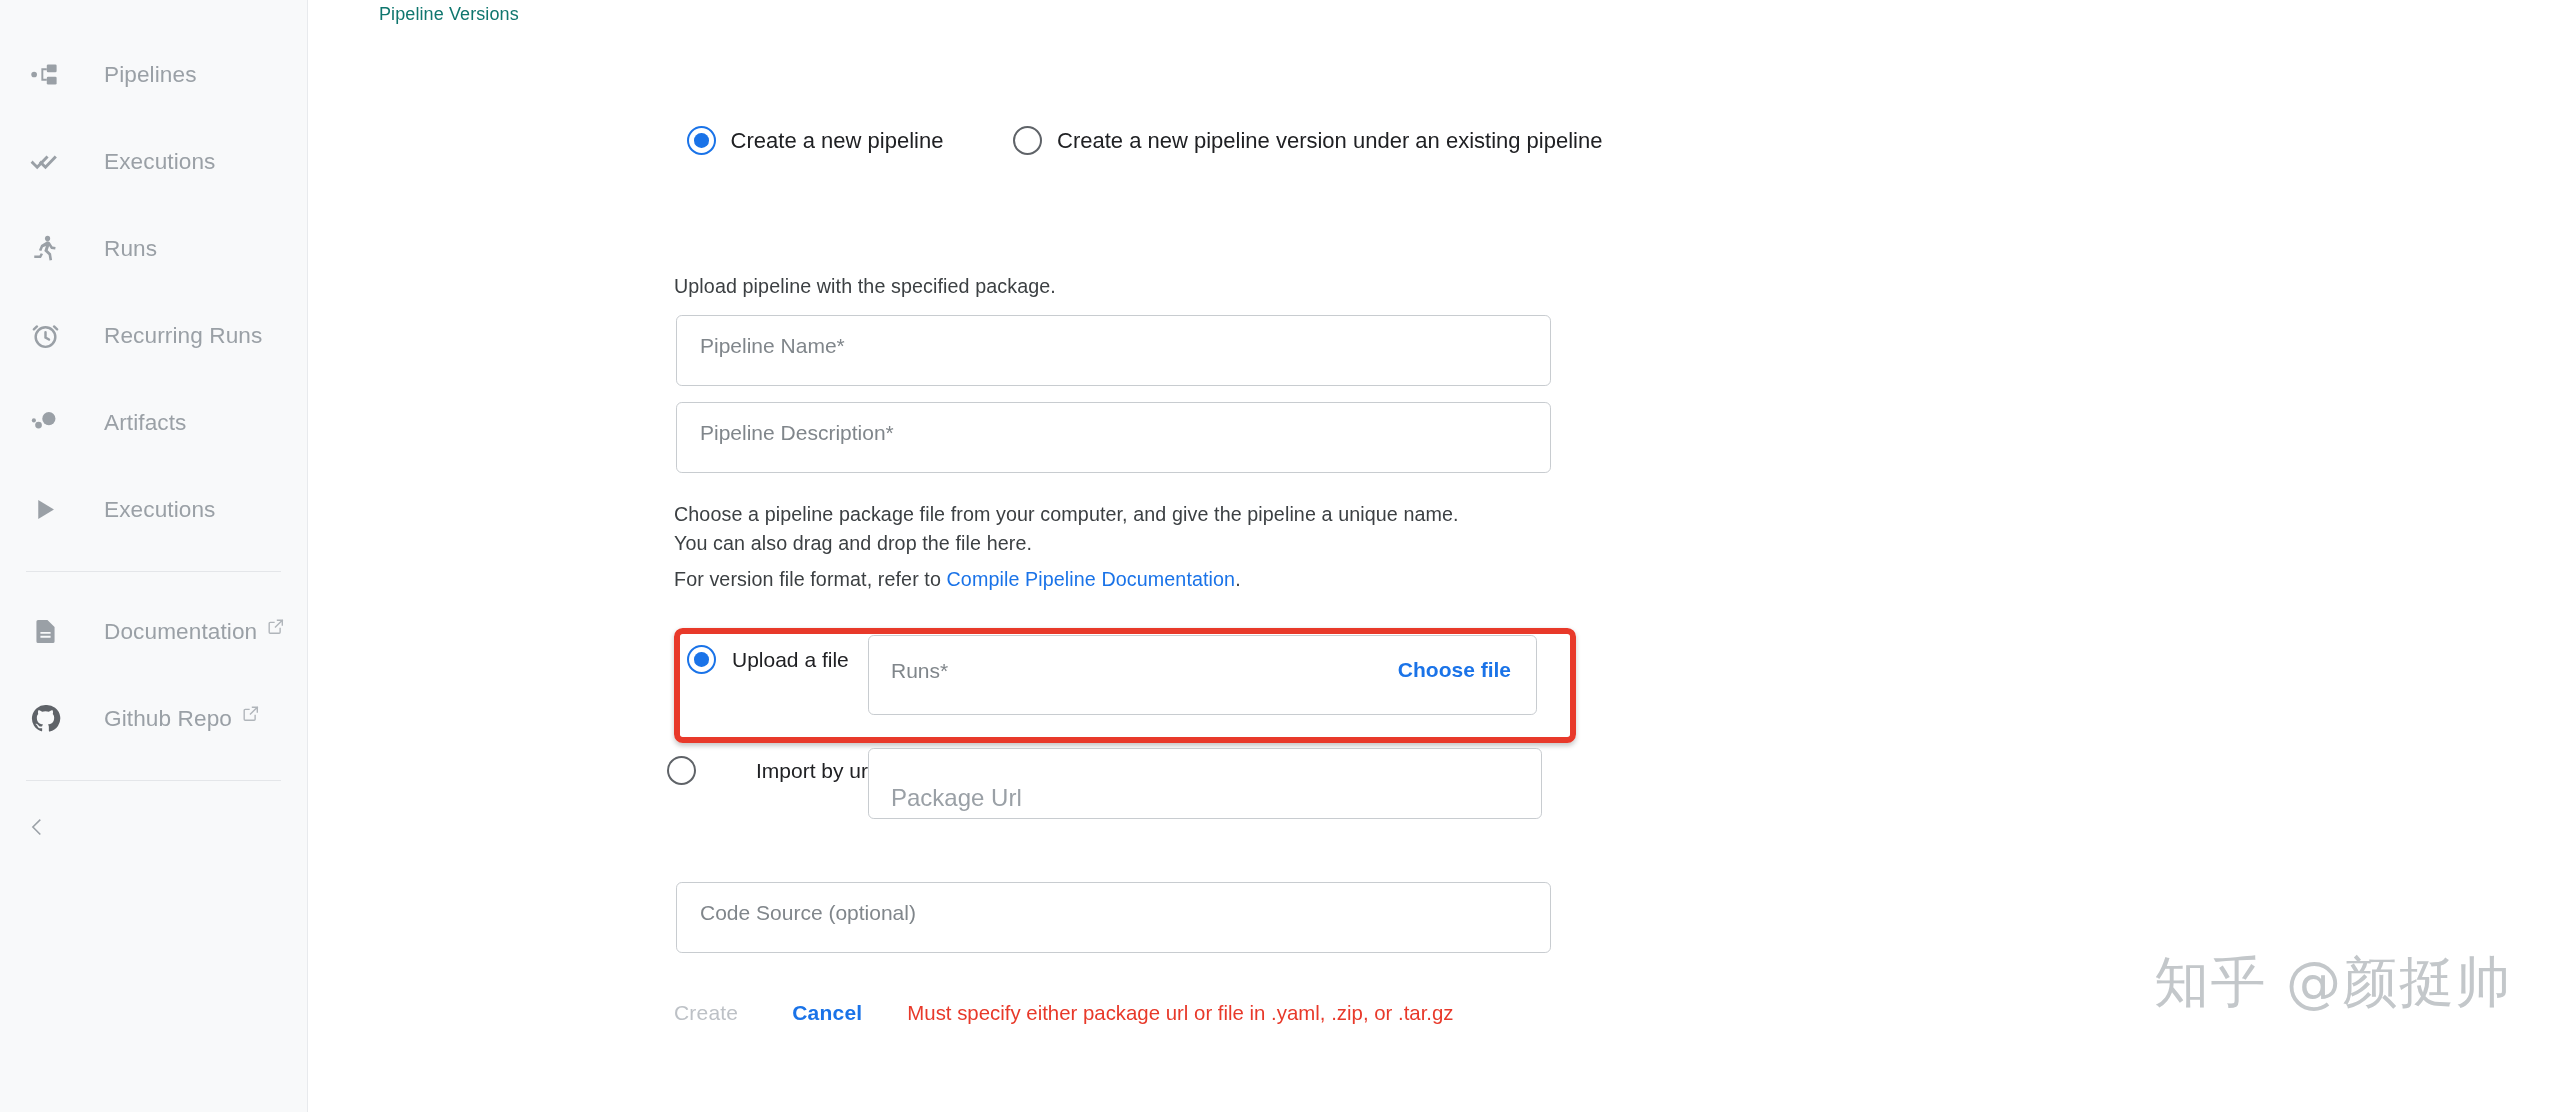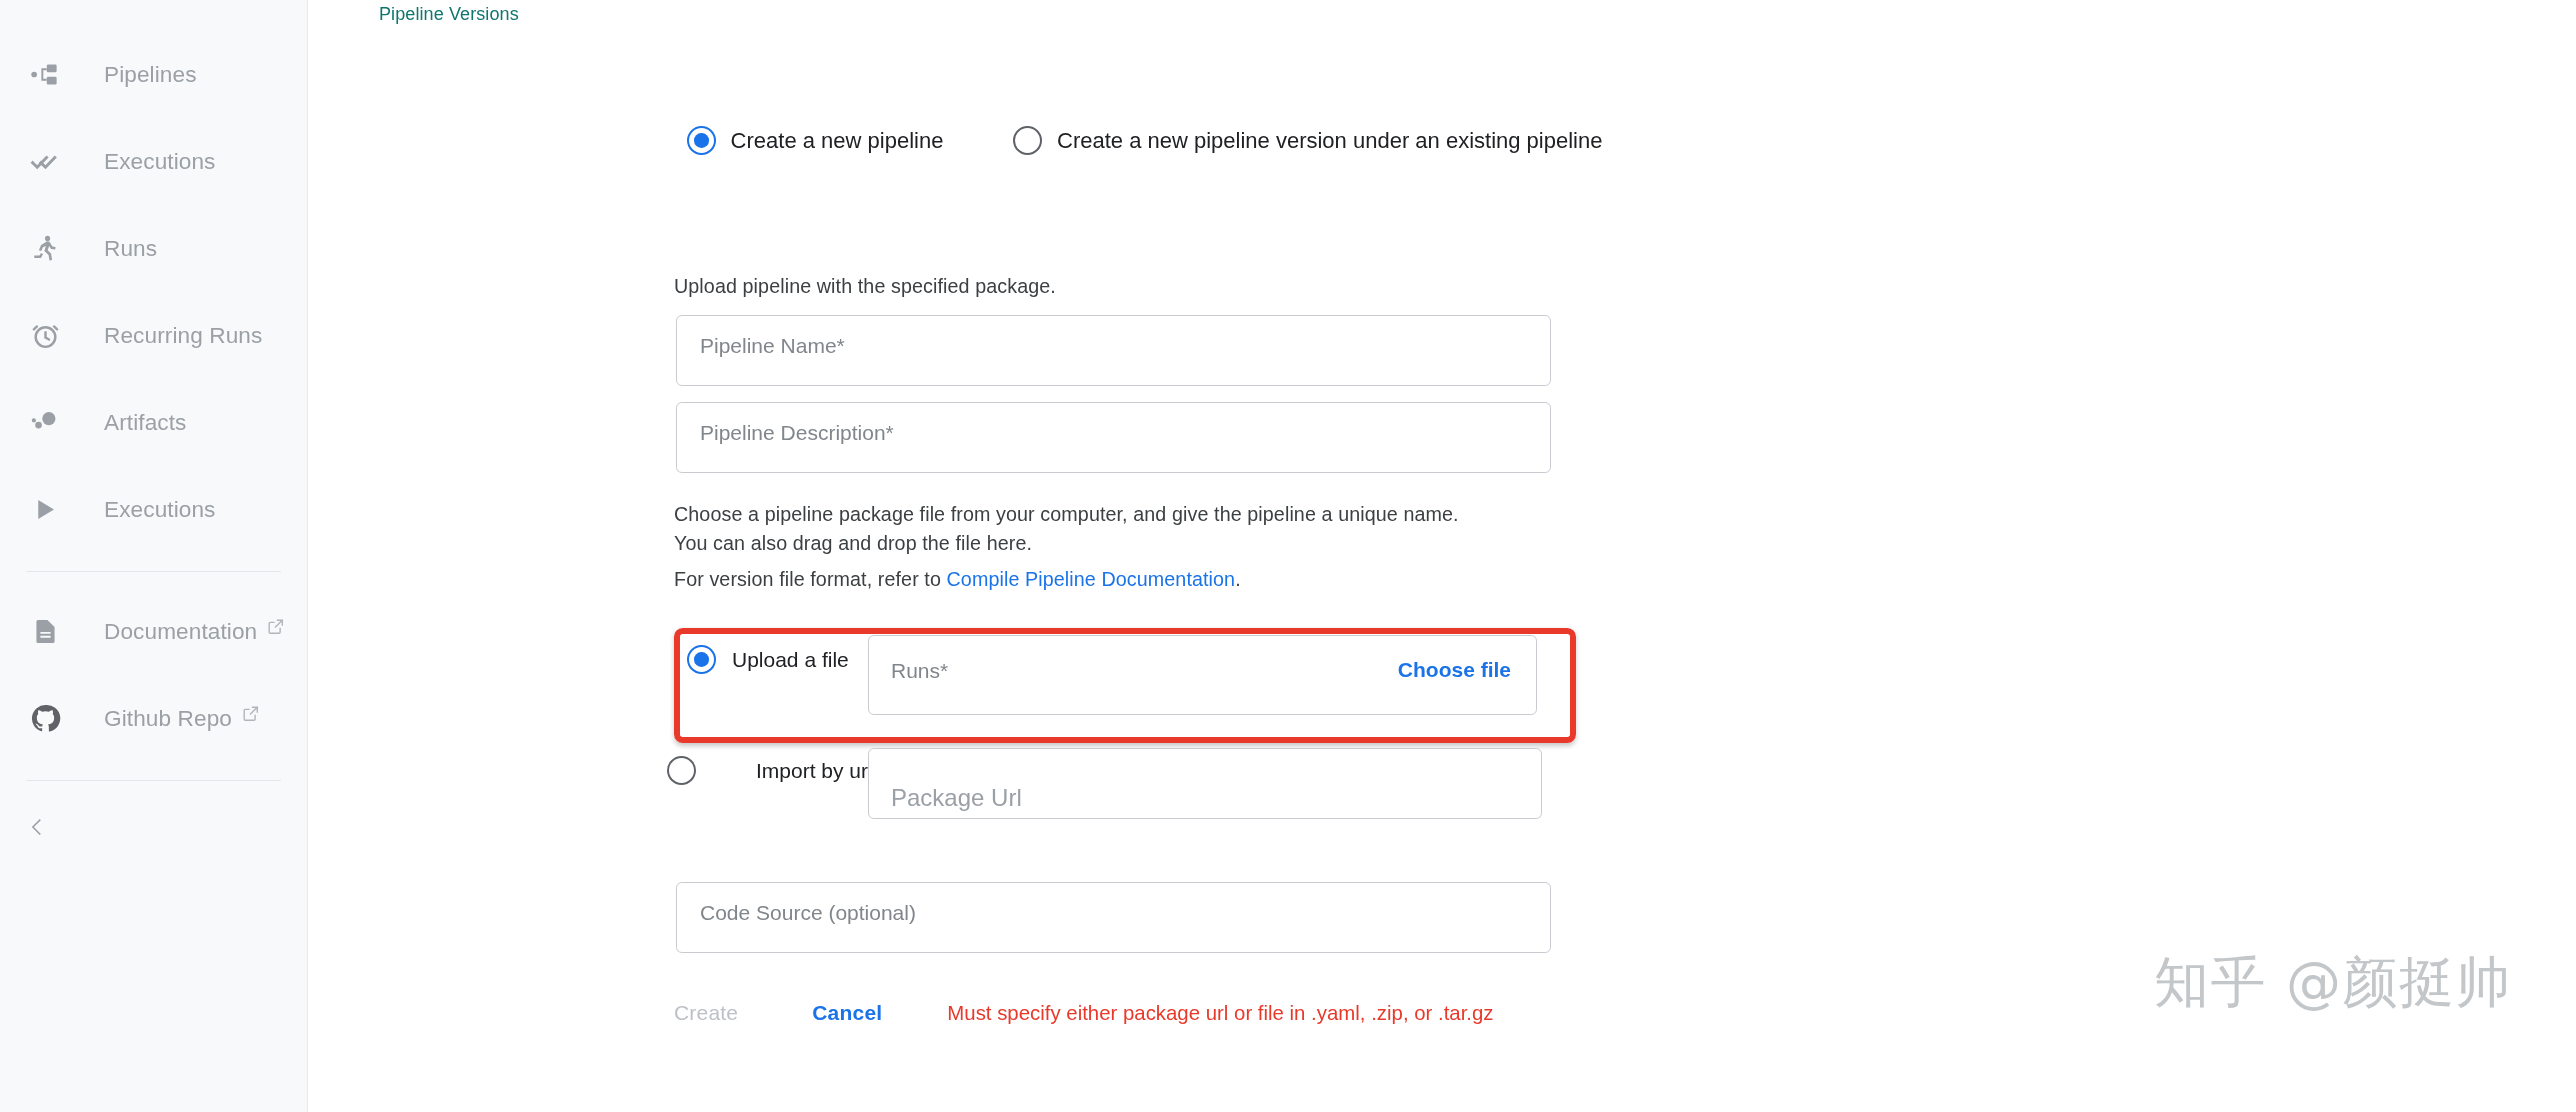--- a/index.html
+++ b/index.html
@@ -271,21 +271,20 @@
     left: 22px; top: 35px;
     font-size: 24px; color: #9aa0a6;
   }
 
   .actions {
     position: absolute;
     left: 366px;
     top: 892px;
     display: flex;
     align-items: center;
-    gap: 20px;
   }
   .btn-create {
     font-size: 21px;
     color: #bdc1c6;
     cursor: default;
     letter-spacing: 0.2px;
   }
   .btn-cancel {
     margin-left: 54px;
     font-size: 21px;

